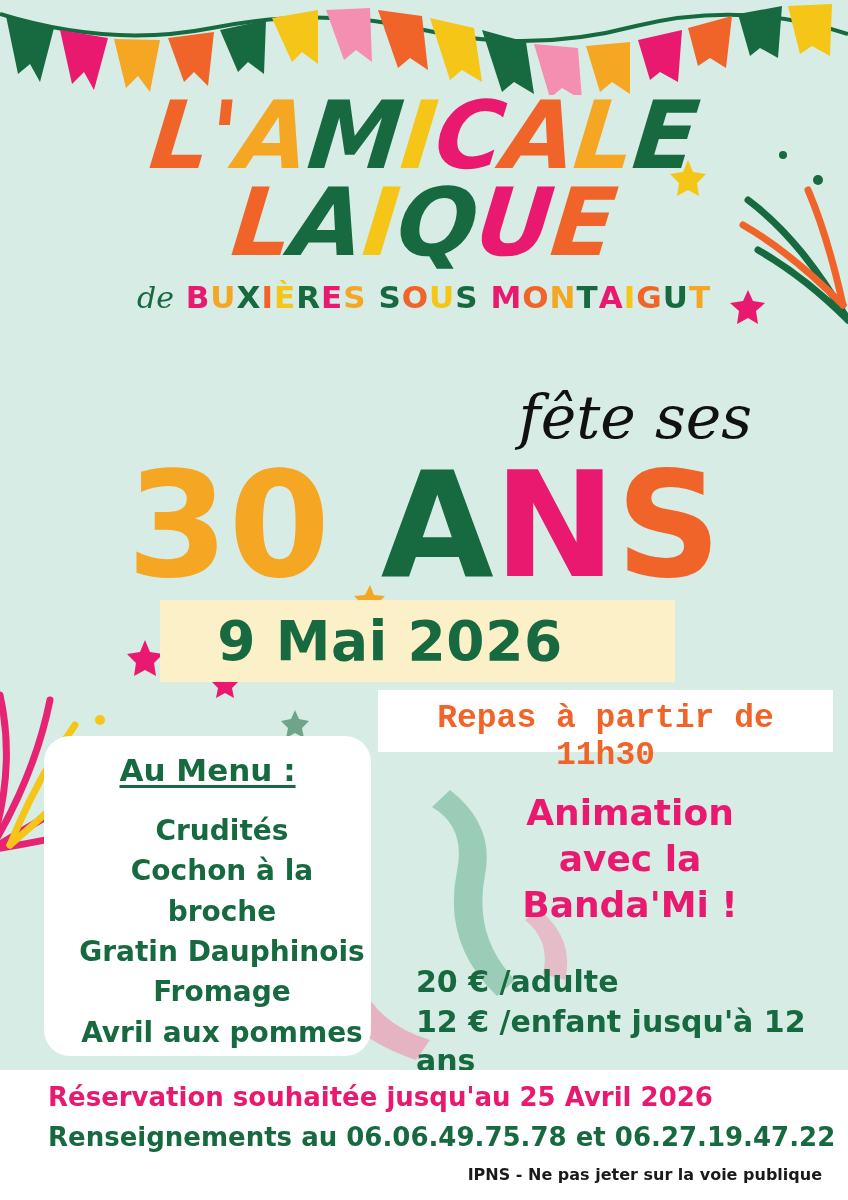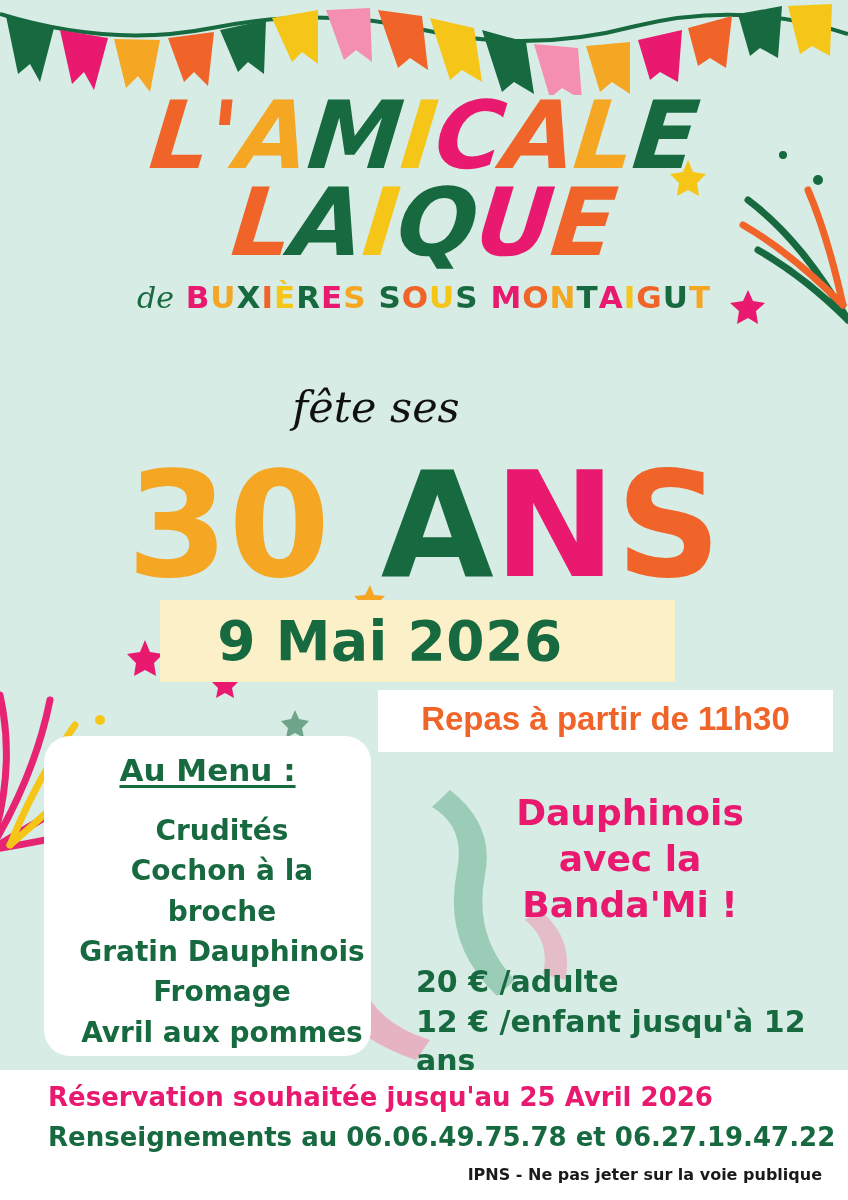--- a/index.html
+++ b/index.html
@@ -50,24 +50,24 @@
     font-style: italic;
     font-weight: normal;
     font-size: 30px;
     color: #17693f;
     letter-spacing: 0;
   }
   .sub-line .ch { display: inline-block; }
 
   .fete {
     position: absolute; top: 382px; left: 0; width: 752px;
-    text-align: center;
+    text-align: right;
     font-family: "DejaVu Serif", serif;
     font-style: italic;
-    font-size: 43px;
+    font-size: 60px;
     color: #111;
   }
 
   .years {
     position: absolute; top: 452px; left: 0; width: 848px;
     text-align: center;
     font-family: "DejaVu Sans", sans-serif;
     font-weight: bold;
     font-size: 146px;
     line-height: 1;
@@ -91,21 +91,21 @@
   }
 
   .repas-band {
     position: absolute; top: 690px; left: 378px;
     width: 455px; height: 62px;
     background: #ffffff;
   }
   .repas-text {
     position: absolute; top: 700px; left: 378px; width: 455px;
     text-align: center;
-    font-family: Liberation Sans, sans-serif;
+    font-family: Liberation Mono, monospace;
     font-weight: bold;
     font-size: 33px;
     color: #f0642a;
   }
 
   
   .menu-card {
     position: absolute; left: 44px; top: 736px;
     width: 327px; height: 320px;
     background: #ffffff;
@@ -293,21 +293,21 @@
       <u>Au Menu :</u>
     </div>
     <div class="menu-item">Crudités</div>
     <div class="menu-item">Cochon à la broche</div>
     <div class="menu-item">Gratin Dauphinois</div>
     <div class="menu-item">Fromage</div>
     <div class="menu-item">Avril aux pommes</div>
   </div>
 
   <div class="anim">
-    <div>Dauphinois</div>
+    <div>Animation</div>
     <div>avec la</div>
     <div>Banda'Mi !</div>
   </div>
 
   <div class="prices">
     <div class="price-line">20 € /adulte</div>
     <div class="price-line">12 € /enfant jusqu'à 12 ans</div>
   </div>
 
   <div class="footer"></div>

